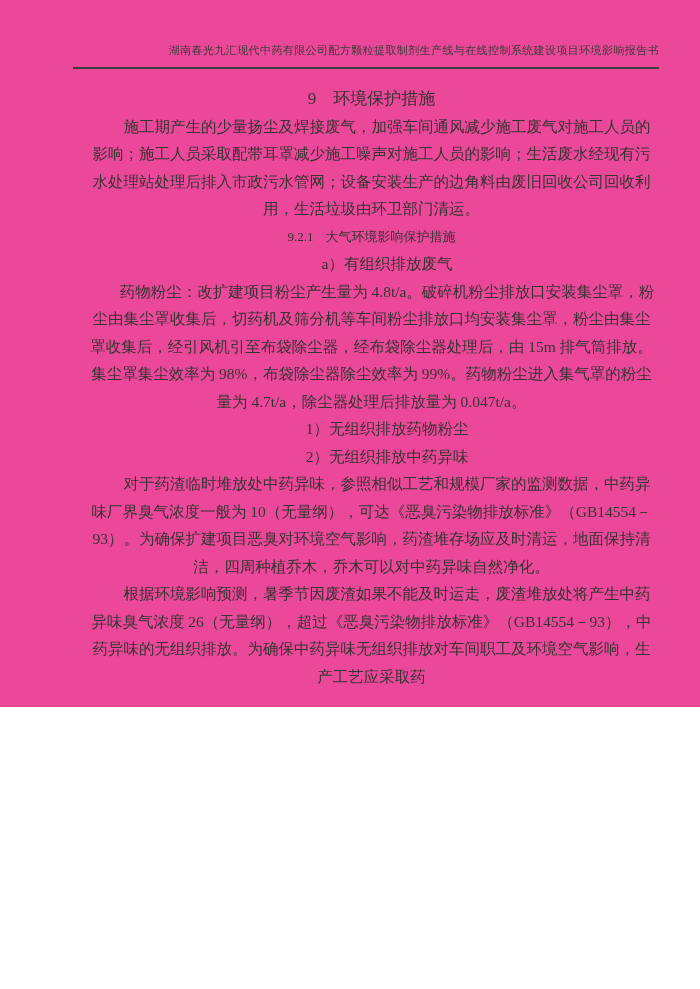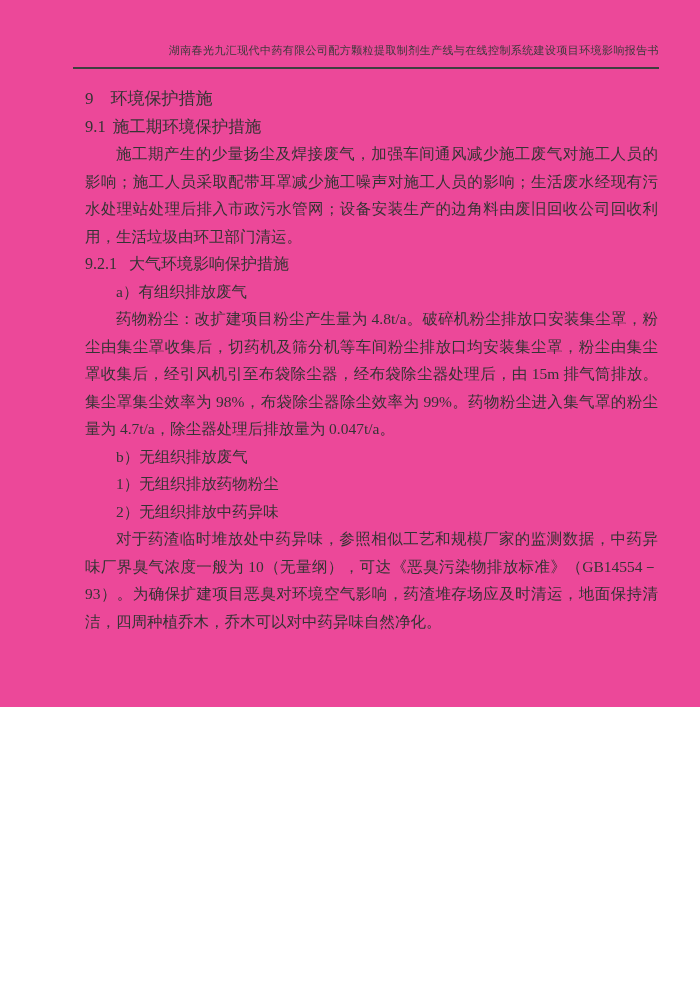--- a/index.html
+++ b/index.html
@@ -33,26 +33,26 @@
   
   .content {
     position: absolute;
     top: 85px;
     left: 85px;
     width: 573px;
     font-size: 15.5px;
     line-height: 27.5px;
     color: #343434;
   }
-  .content > div { margin: 0; }
+  .content > div { margin: 0; text-align: center; }
   .h1 { font-size: 17px; }
   .h1 .num { margin-right: 17px; }
   .h2 { font-size: 16.5px; }
   .h2 .num { margin-right: 7px; }
-  .h3 { font-size: 16px; }
+  .h3 { font-size: 13px; }
   .h3 .num { margin-right: 12px; }
   .para {
     text-align: justify;
     text-indent: 2em;
   }
   .para.no-indent { text-indent: 0; }
   .item { text-indent: 2em; }
   
   .doc-footer {
     position: absolute;
@@ -70,43 +70,40 @@
 <div class="page">
 
   <div class="doc-header">湖南春光九汇现代中药有限公司配方颗粒提取制剂生产线与在线控制系统建设项目环境影响报告书</div>
 
   <div class="content">
 
     <div class="h1">
       <span class="num">9</span><span>环境保护措施</span>
     </div>
 
-    <div class="h2">
-      <span class="num">9.1</span><span>施工期环境保护措施</span>
-    </div>
 
     <div class="para">施工期产生的少量扬尘及焊接废气，加强车间通风减少施工废气对施工人员的影响；施工人员采取配带耳罩减少施工噪声对施工人员的影响；生活废水经现有污水处理站处理后排入市政污水管网；设备安装生产的边角料由废旧回收公司回收利用，生活垃圾由环卫部门清运。</div>
 
 
     <div class="h3">
       <span class="num">9.2.1</span><span>大气环境影响保护措施</span>
     </div>
 
     <div class="item">a）有组织排放废气</div>
 
     <div class="para">药物粉尘：改扩建项目粉尘产生量为 4.8t/a。破碎机粉尘排放口安装集尘罩，粉尘由集尘罩收集后，切药机及筛分机等车间粉尘排放口均安装集尘罩，粉尘由集尘罩收集后，经引风机引至布袋除尘器，经布袋除尘器处理后，由 15m 排气筒排放。集尘罩集尘效率为 98%，布袋除尘器除尘效率为 99%。药物粉尘进入集气罩的粉尘量为 4.7t/a，除尘器处理后排放量为 0.047t/a。</div>
 
 
-    <div class="item">b）无组织排放废气</div>
 
     <div class="item">1）无组织排放药物粉尘</div>
 
 
     <div class="item">2）无组织排放中药异味</div>
 
     <div class="para">对于药渣临时堆放处中药异味，参照相似工艺和规模厂家的监测数据，中药异味厂界臭气浓度一般为 10（无量纲），可达《恶臭污染物排放标准》（GB14554－93）。为确保扩建项目恶臭对环境空气影响，药渣堆存场应及时清运，地面保持清洁，四周种植乔木，乔木可以对中药异味自然净化。</div>
 
+    <div class="para">根据环境影响预测，暑季节因废渣如果不能及时运走，废渣堆放处将产生中药异味臭气浓度 26（无量纲），超过《恶臭污染物排放标准》（GB14554－93），中药异味的无组织排放。为确保中药异味无组织排放对车间职工及环境空气影响，生产工艺应采取药</div>
 
   </div>
 
   <div class="doc-footer">41</div>
 
 </div>
 
 </body></html>

